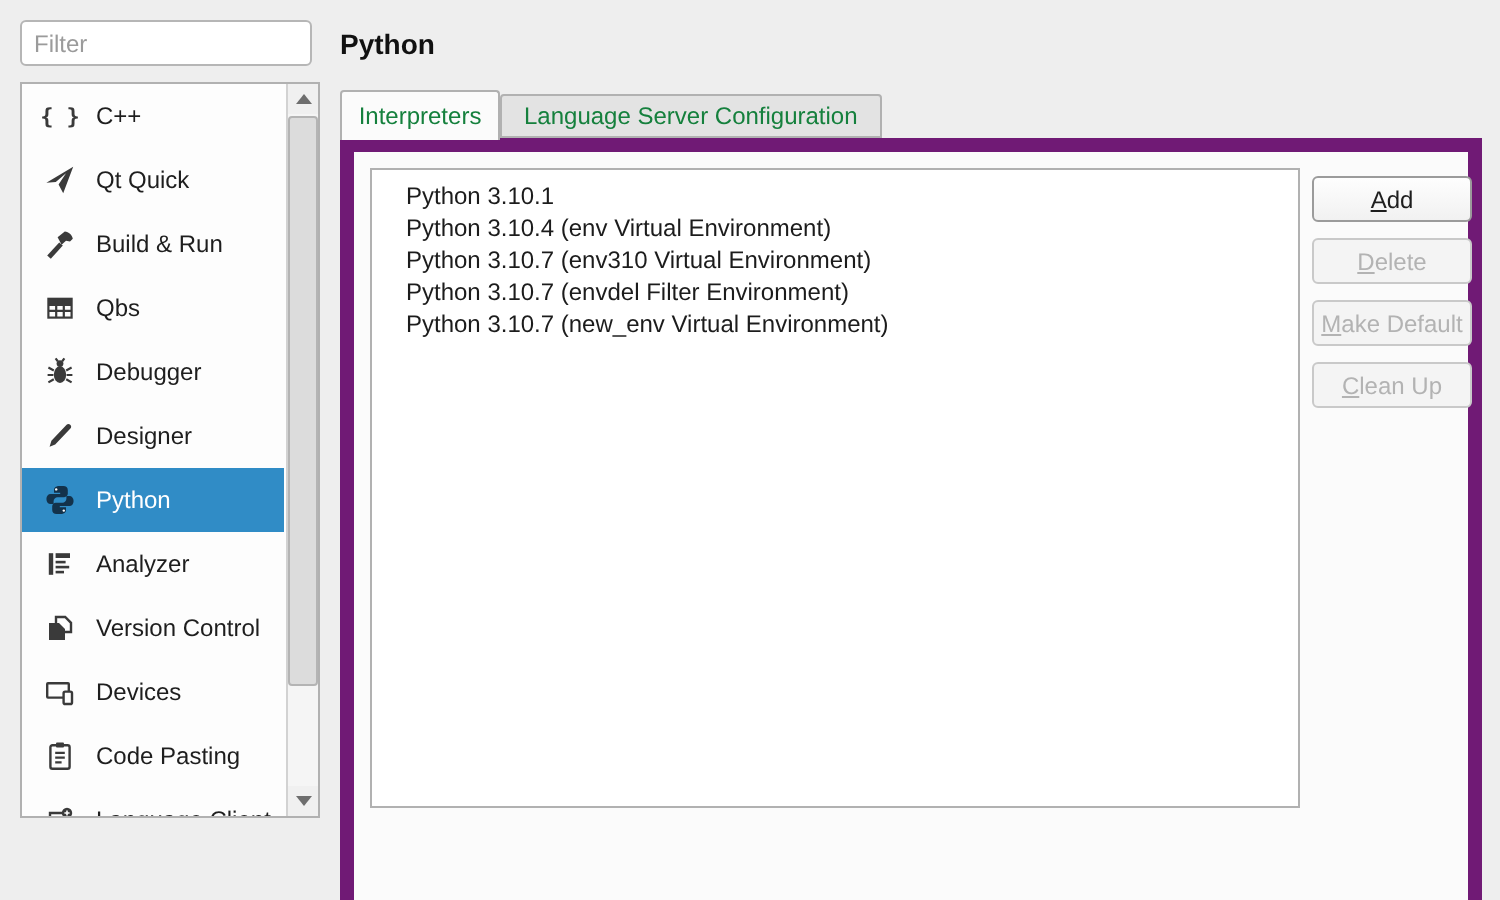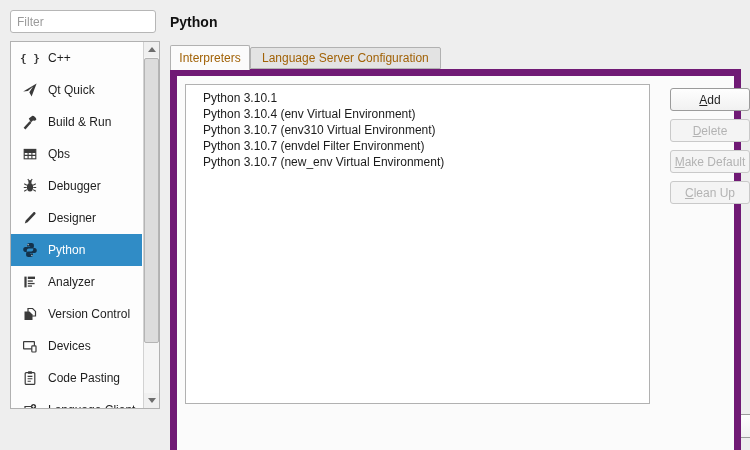--- a/index.html
+++ b/index.html
@@ -39,42 +39,42 @@
   .sarrow.up { top:0; } .sarrow.down { bottom:0; }
   .tri-up { width:0;height:0;border-left:4px solid transparent;border-right:4px solid transparent;border-bottom:5px solid #6e6e6e; }
   .tri-down { width:0;height:0;border-left:4px solid transparent;border-right:4px solid transparent;border-top:5px solid #6e6e6e; }
   .sthumb { position:absolute; left:0; top:16px; width:15px; height:285px;
     background:#dcdcdc; border:1px solid #b4b4b4; box-sizing:border-box; border-radius:2px; }
   
   .title { position:absolute; left:170px; top:14px; font-size:14px; font-weight:bold; color:#111; }
   .tab {
     position:absolute; box-sizing:border-box; display:flex; align-items:center;
     padding:0 11px; border:1px solid #b1b1b1; border-radius:2px 2px 0 0;
-    background:#e3e3e3; color:#a16207; cursor:default; white-space:nowrap;
+    background:#e3e3e3; color:#15803d; cursor:default; white-space:nowrap;
   }
   .tab.active { left:170px; top:45px; height:25px; width:80px; background:#fbfbfb;
     border-bottom:none; z-index:3; justify-content:center; }
   .tab.inactive { left:250px; top:47px; height:22px; z-index:1; }
   
   .pane {
     position:absolute; left:170px; top:69px; width:571px; height:432px;
     box-sizing:border-box; background:#fbfbfb; border:7px solid #701a75; z-index:2;
   }
   .ilist {
     position:absolute; left:8px; top:8px; width:465px; height:320px;
     box-sizing:border-box; background:#fff; border:1px solid #b1b1b1;
     padding:5px 0 0 17px; overflow:hidden;
   }
   .irow { height:16px; line-height:16px; color:#1c1c1c; white-space:nowrap; cursor:default; }
   
   .btn {
     position:absolute; box-sizing:border-box; border:1px solid #9b9b9b; border-radius:3px;
     background:linear-gradient(#fefefe,#f1f1f1); color:#1e1e1e;
     font:12px "Liberation Sans",sans-serif; display:flex; align-items:center;
-    justify-content:center; gap:5px; padding:0; cursor:default;margin-left:14px;
+    justify-content:center; gap:5px; padding:0; cursor:default;
   }
   .btn.disabled { color:#b3b3b3; border-color:#c9c9c9; background:#f4f4f4; }
   .mn { text-decoration:underline; }
   .btn-add { left:479px; top:12px; width:80px; height:23px; }
   .btn-delete { left:479px; top:43px; width:80px; height:23px; }
   .btn-makedefault { left:479px; top:74px; width:80px; height:23px; }
   .btn-cleanup { left:479px; top:105px; width:80px; height:23px; }
   .btn-ok { left:488px; top:414px; width:80px; height:24px; }
   .btn-cancel { left:573px; top:398px; width:81px; height:24px;text-align:right; }
   .btn-apply { left:658px; top:414px; width:82px; height:24px; }

